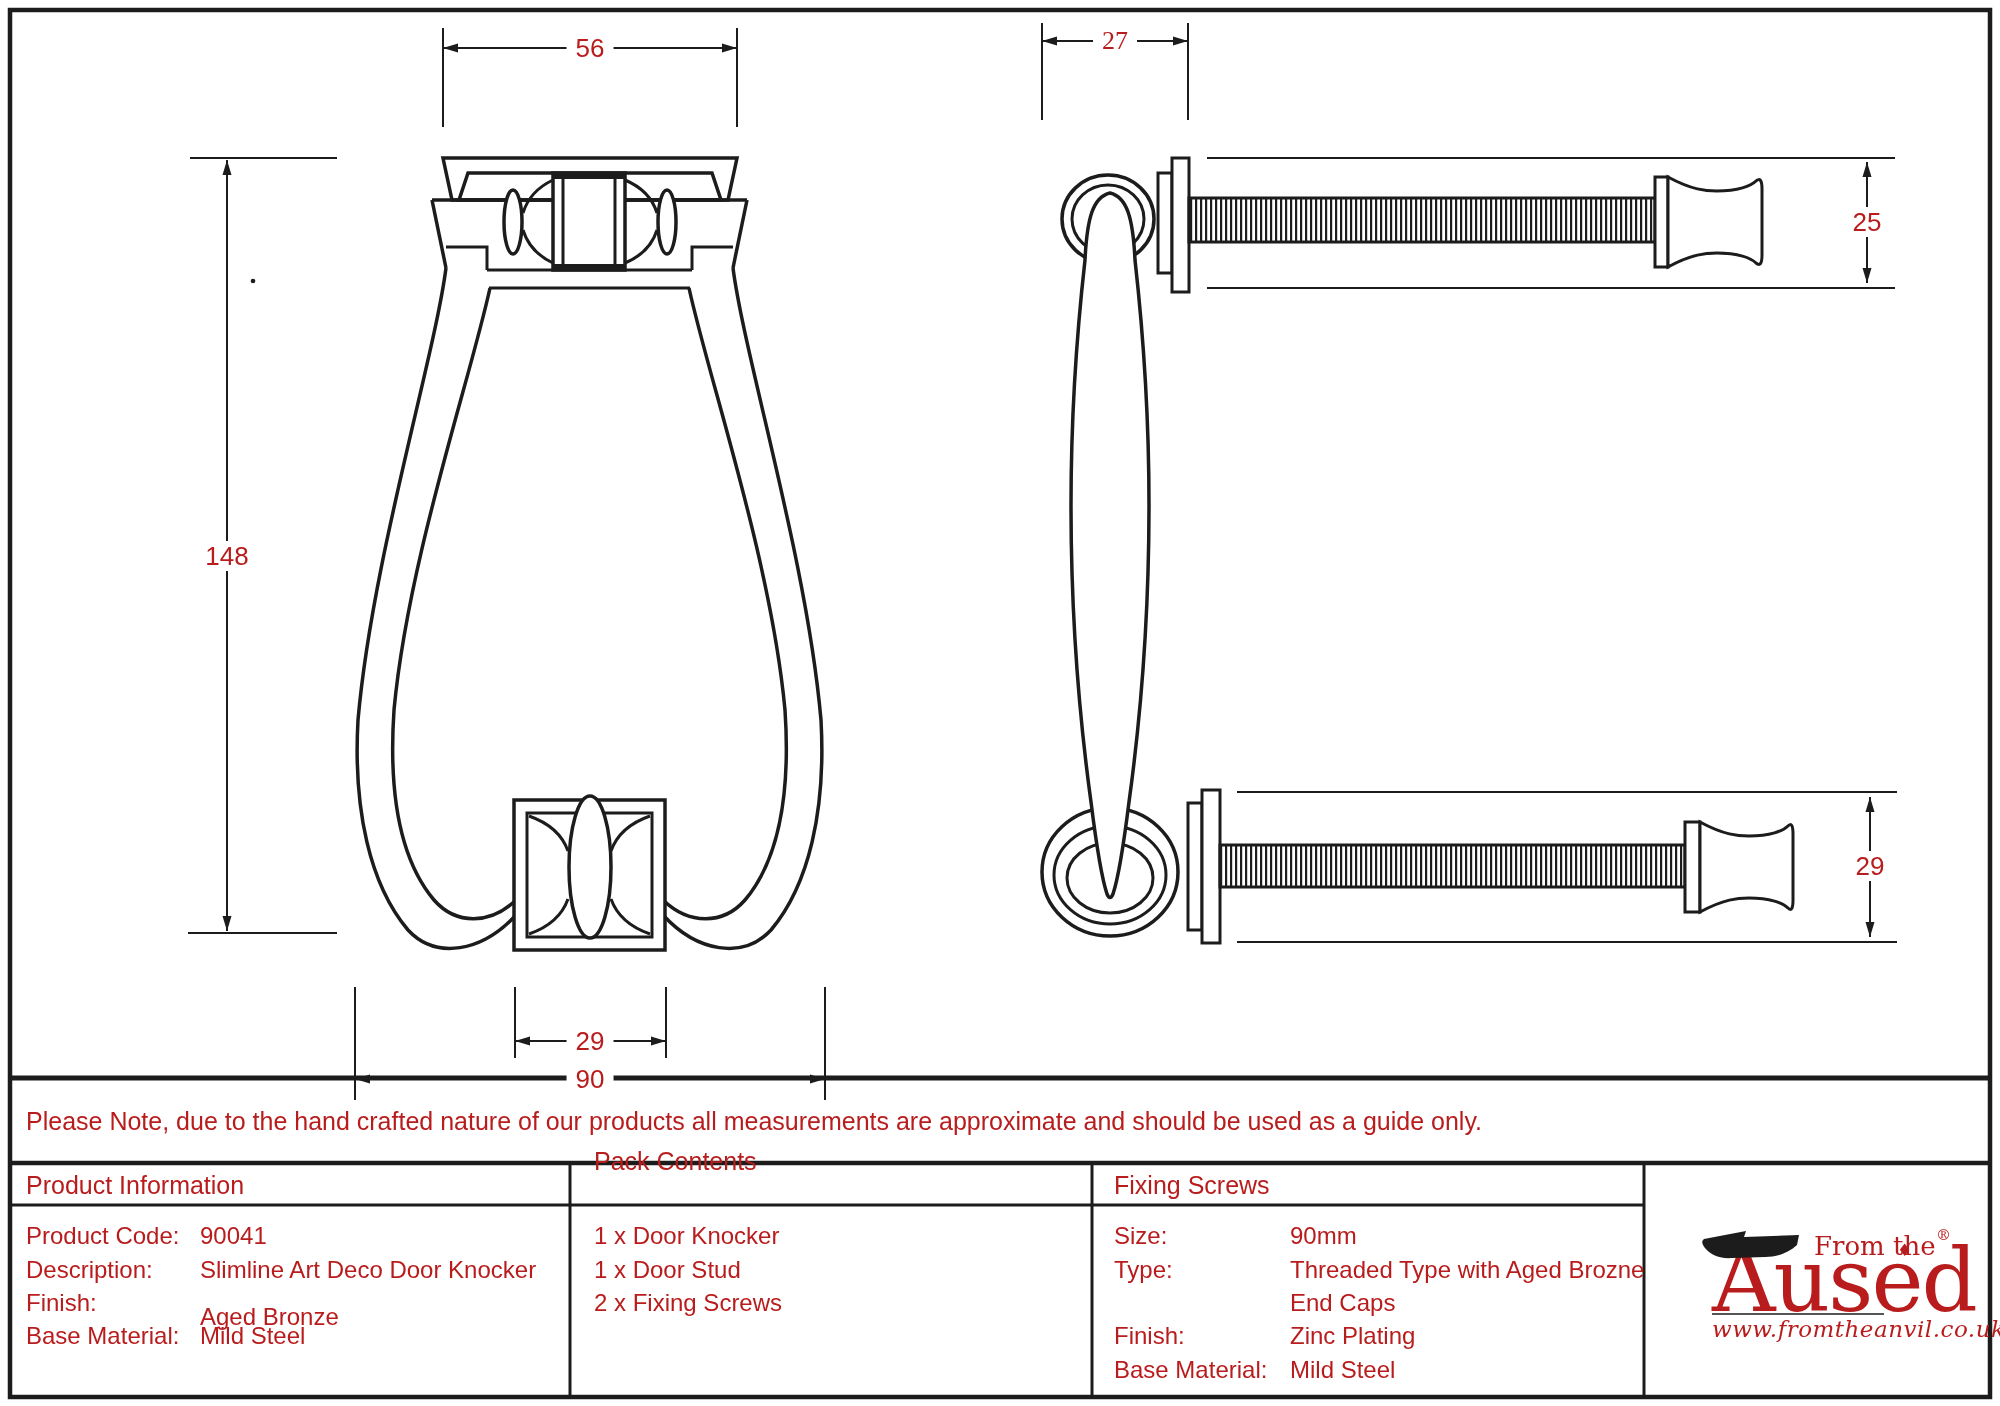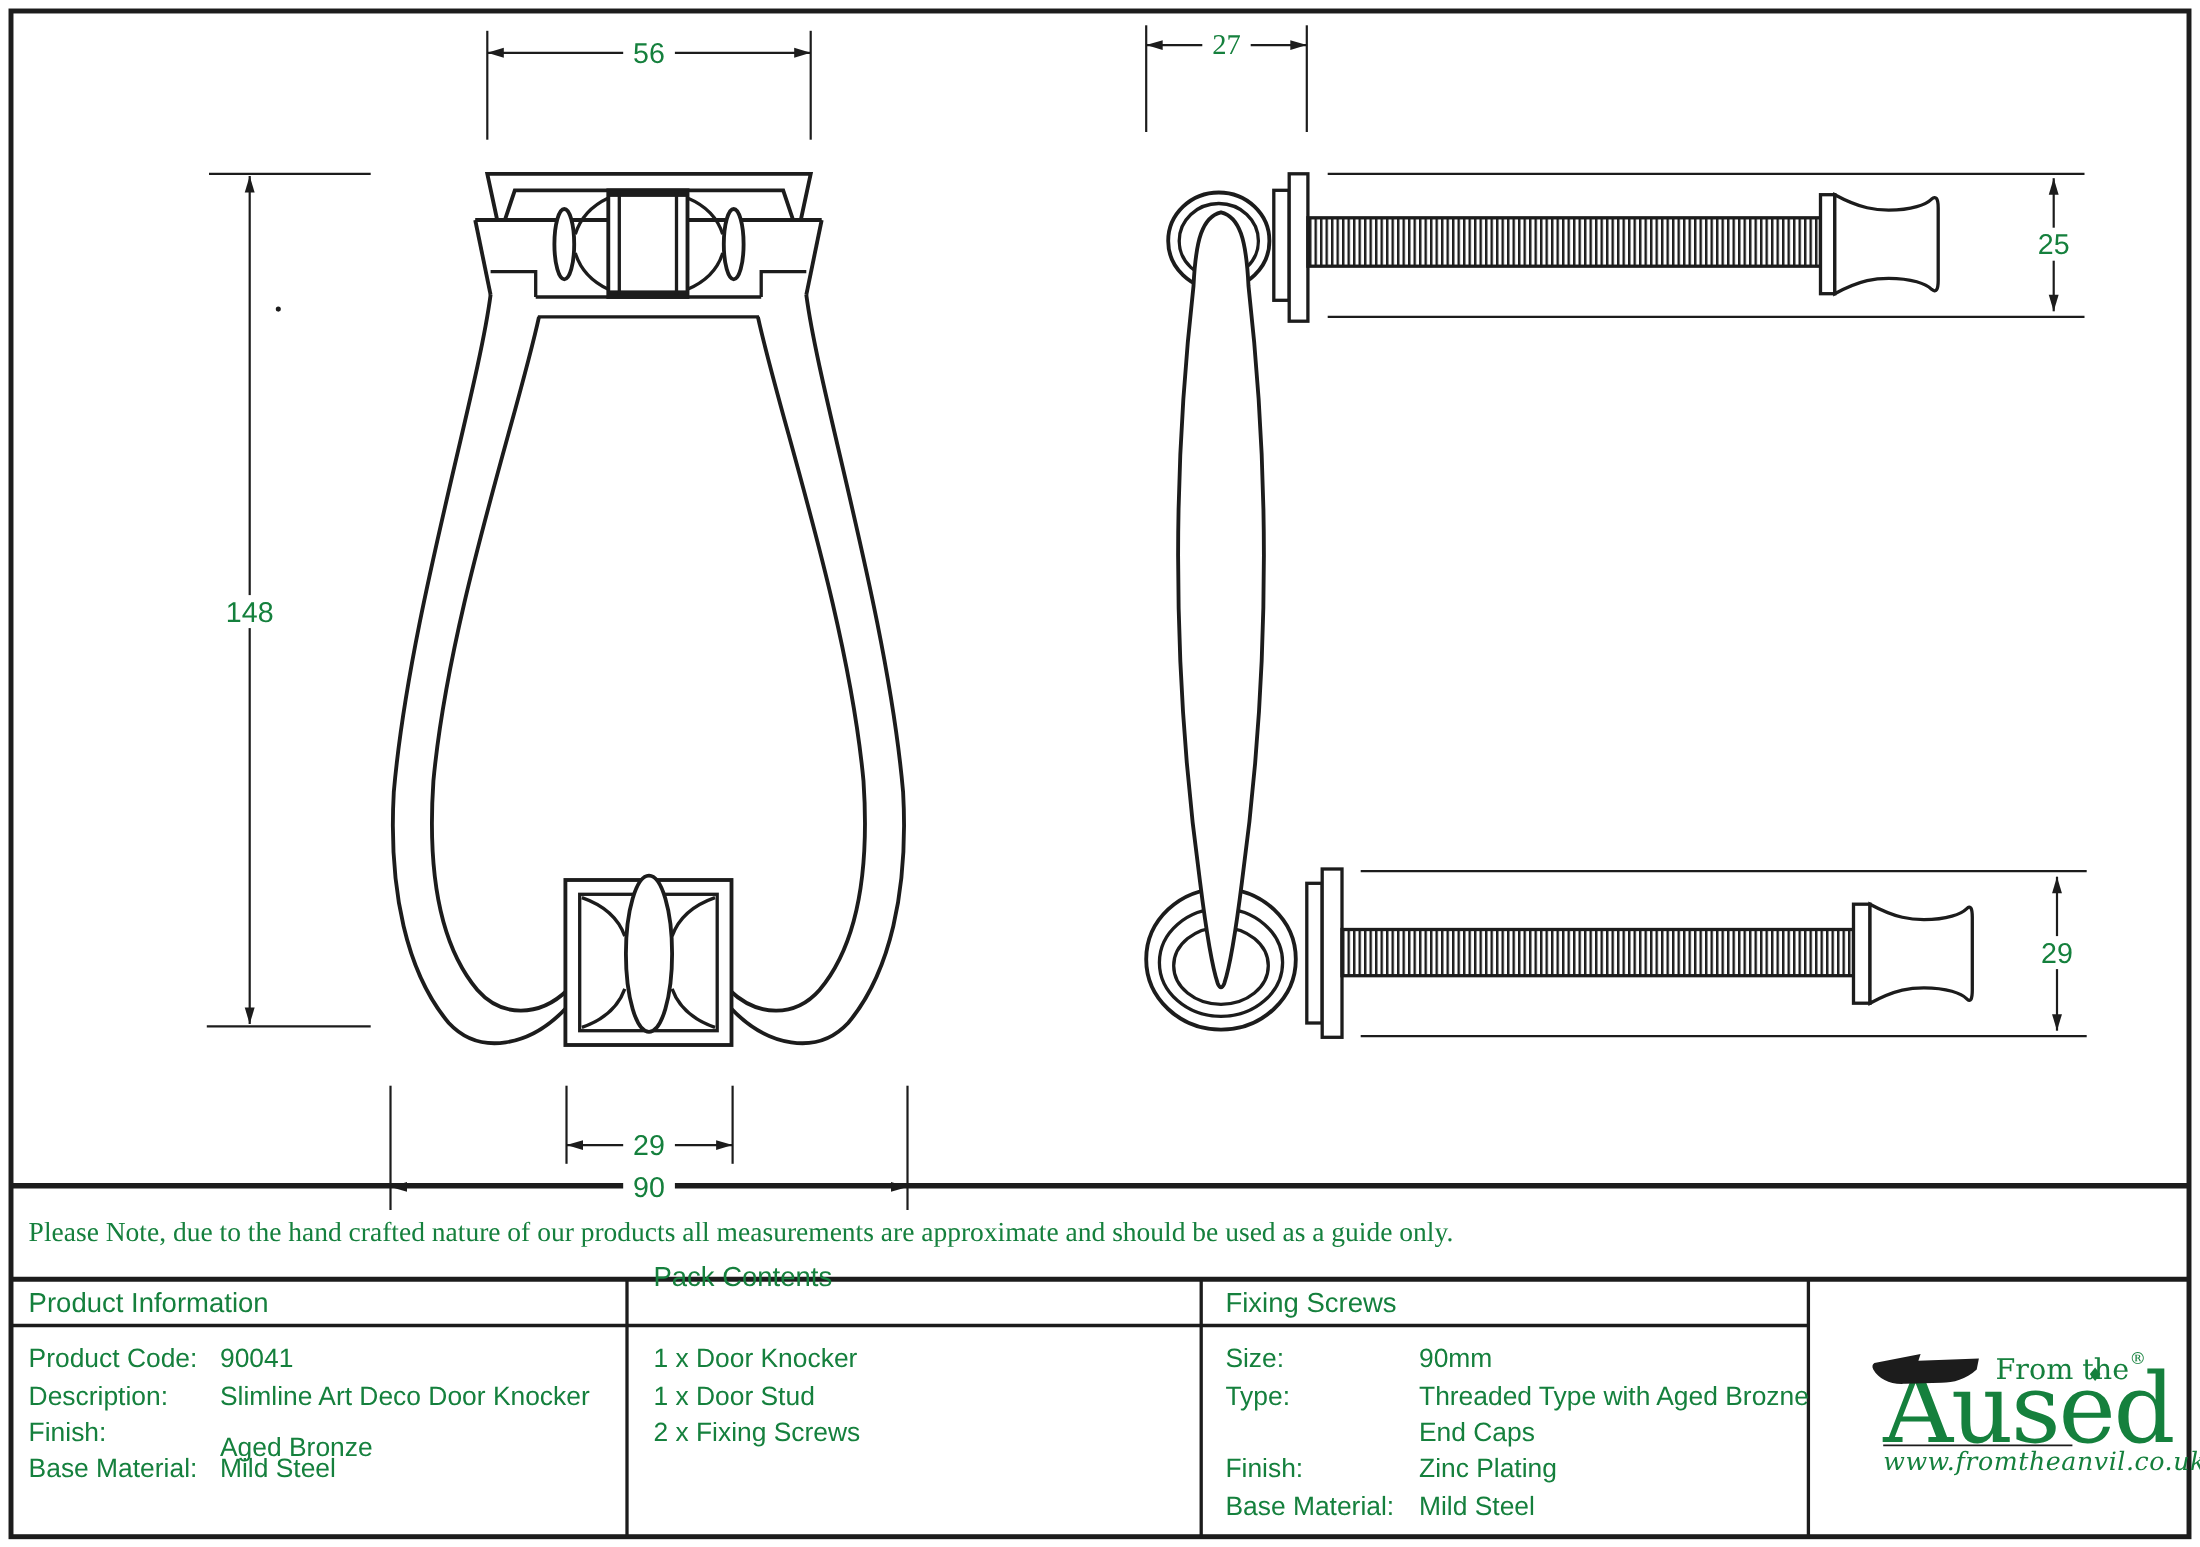--- a/index.html
+++ b/index.html
@@ -1,26 +1,26 @@
 <!DOCTYPE html>
 <html><head>
 <meta charset="utf-8">
 <style>
   html,body{margin:0;padding:0;background:#ffffff;}
   .page{
     position:relative;width:2000px;height:1406px;background:#ffffff;
-    font-family:"Liberation Sans", sans-serif;color:#15803d;overflow:hidden;
+    font-family:"Liberation Sans", sans-serif;color:#b91c1c;overflow:hidden;
   }
   .art{position:absolute;left:0;top:0;width:2000px;height:1406px;}
   .abs{position:absolute;white-space:nowrap;}
   .dim-label{
     position:absolute;transform:translate(-50%,-50%);
     background:#ffffff;padding:0 9px;font-size:26px;line-height:30px;
   }
-  .note-text{font-size:25px;line-height:30px;font-family:Liberation Serif, serif;}
+  .note-text{font-size:25px;line-height:30px;}
   .cell-title{font-size:25px;line-height:30px;}
   .cell-text{font-size:24px;line-height:30px;}
   .logo-name{
     font-family:"DejaVu Serif", serif;font-size:88px;line-height:88px;
     letter-spacing:-2px;
   }
   .logo-fromthe{font-family:"DejaVu Serif", serif;font-size:26px;line-height:28px;}
   .logo-diamond{font-family:"DejaVu Sans", sans-serif;font-size:17px;line-height:17px;}
   .logo-reg{font-family:"DejaVu Serif", serif;font-size:15px;line-height:15px;}
   .logo-url{

